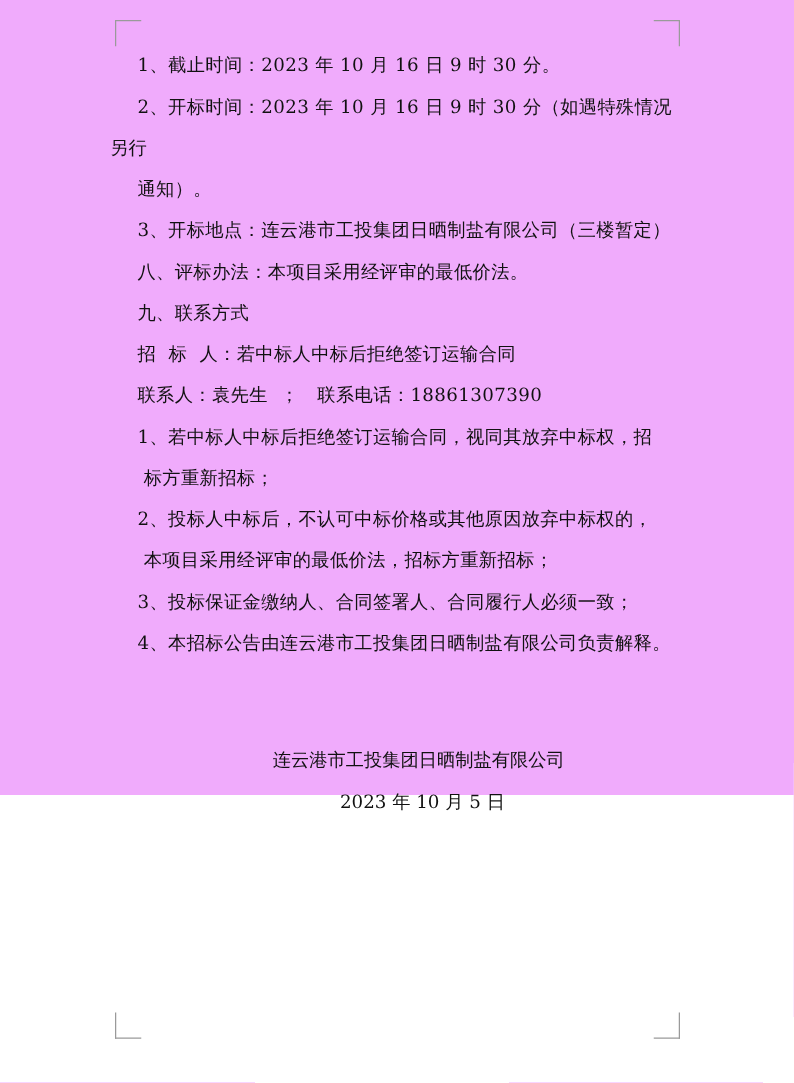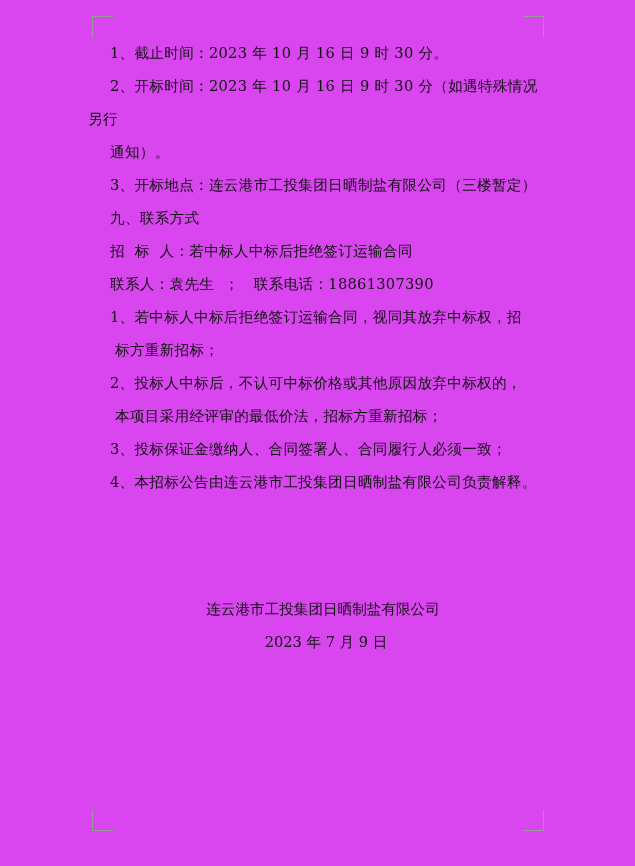--- a/index.html
+++ b/index.html
@@ -13,22 +13,22 @@
     font-family: "DejaVu Serif", "Liberation Serif", serif;
     color: #000000;
     position: relative;
     overflow: hidden;
   }
   .page {
     position: absolute;
     left: 0;
     top: 0;
     width: 635px;
-    height: 866px;
-    background: #d946ef;
+    height: 636px;
+    background: #f0abfc;
   }
   
   .mark {
     position: absolute;
     width: 20px;
     height: 20px;
   }
   .mark.tl { left: 92px;  top: 16px;  border-left: 1px solid #9a9a9a; border-top: 1px solid #9a9a9a; }
   .mark.tr { left: 523px; top: 16px;  border-right: 1px solid #9a9a9a; border-top: 1px solid #9a9a9a; }
   .mark.bl { left: 92px;  top: 810px; border-left: 1px solid #9a9a9a; border-bottom: 1px solid #9a9a9a; }
@@ -45,21 +45,21 @@
     line-height: 33px;
     letter-spacing: 0.3px;
     white-space: pre-wrap;
     color: #111;
   }
   .indent-1 { text-indent: 22px; }
   .indent-2 { text-indent: 44px; }
   .indent-0 { text-indent: 0; margin-left: 27px; }
   .sign {
     position: absolute;
-    left: 92px;
+    left: 104px;
     top: 592px;
     width: 462px;
     text-align: center;
     font-size: 14.6px;
     line-height: 33px;
     color: #111;
   }
   .sign .l2 { padding-left: 6px; }
 </style>
 </head>
@@ -71,30 +71,31 @@
   <div class="mark tr"></div>
   <div class="mark bl"></div>
   <div class="mark br"></div>
 
   <div class="content">
 
     <div class="line indent-1">1、截止时间：2023 年 10 月 16 日 9 时 30 分。</div>
     <div class="line indent-1">2、开标时间：2023 年 10 月 16 日 9 时 30 分（如遇特殊情况另行</div>
     <div class="line indent-1">通知）。</div>
     <div class="line indent-1">3、开标地点：连云港市工投集团日晒制盐有限公司（三楼暂定）</div>
+    <div class="line indent-1">八、评标办法：本项目采用经评审的最低价法。</div>
     <div class="line indent-1">九、联系方式</div>
     <div class="line indent-1">招  标  人：若中标人中标后拒绝签订运输合同</div>
     <div class="line indent-1">联系人：袁先生  ；   联系电话：18861307390</div>
     <div class="line indent-1">1、若中标人中标后拒绝签订运输合同，视同其放弃中标权，招</div>
     <div class="line indent-0">标方重新招标；</div>
     <div class="line indent-1">2、投标人中标后，不认可中标价格或其他原因放弃中标权的，</div>
     <div class="line indent-0">本项目采用经评审的最低价法，招标方重新招标；</div>
     <div class="line indent-1">3、投标保证金缴纳人、合同签署人、合同履行人必须一致；</div>
     <div class="line indent-1">4、本招标公告由连云港市工投集团日晒制盐有限公司负责解释。</div>
 
   </div>
 
   <div class="sign">
     <div class="l1">连云港市工投集团日晒制盐有限公司</div>
-    <div class="l2">2023 年 7 月 9 日</div>
+    <div class="l2">2023 年 10 月 5 日</div>
   </div>
 
 </div>
 
 </body></html>

